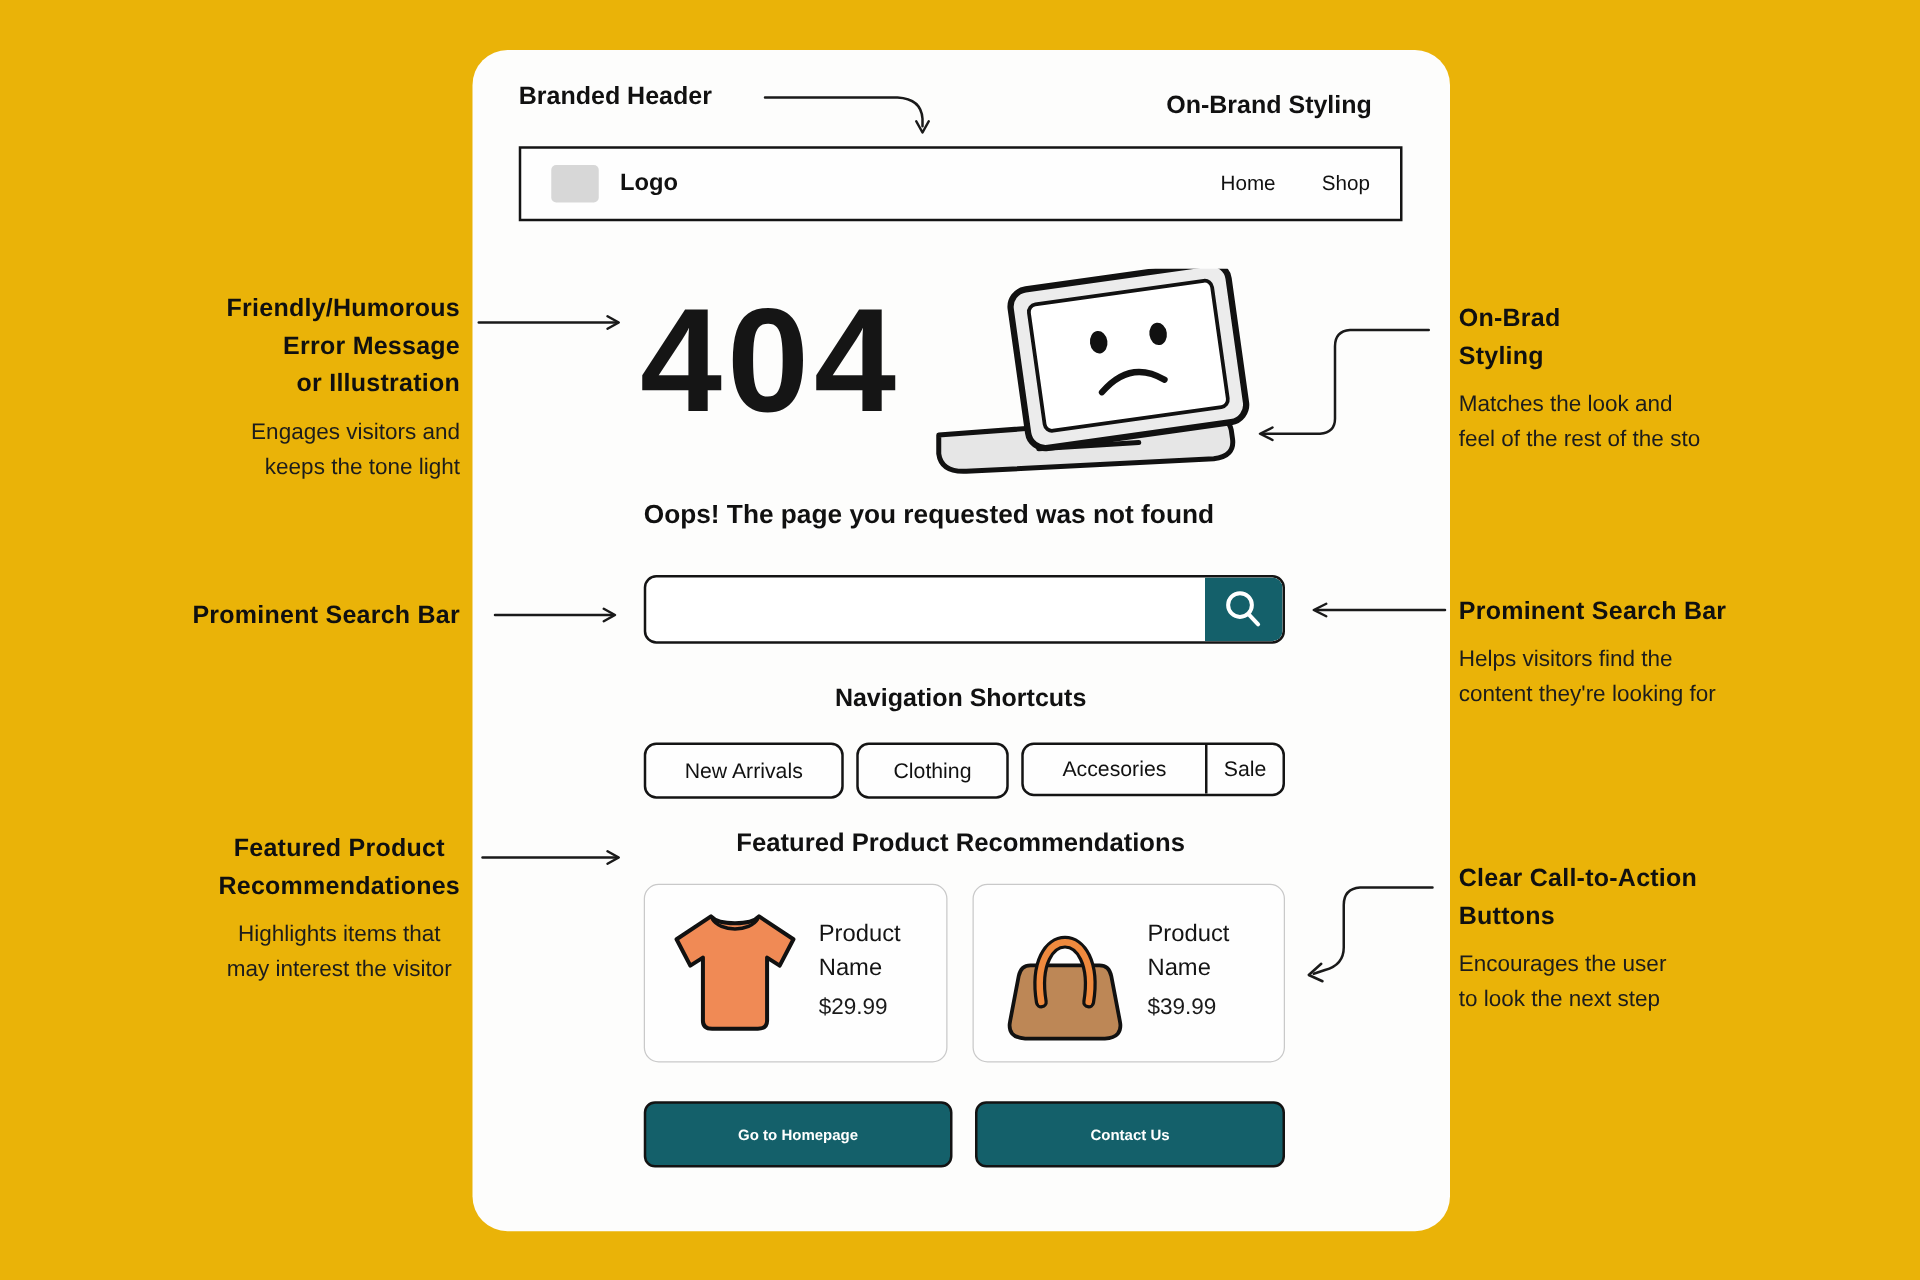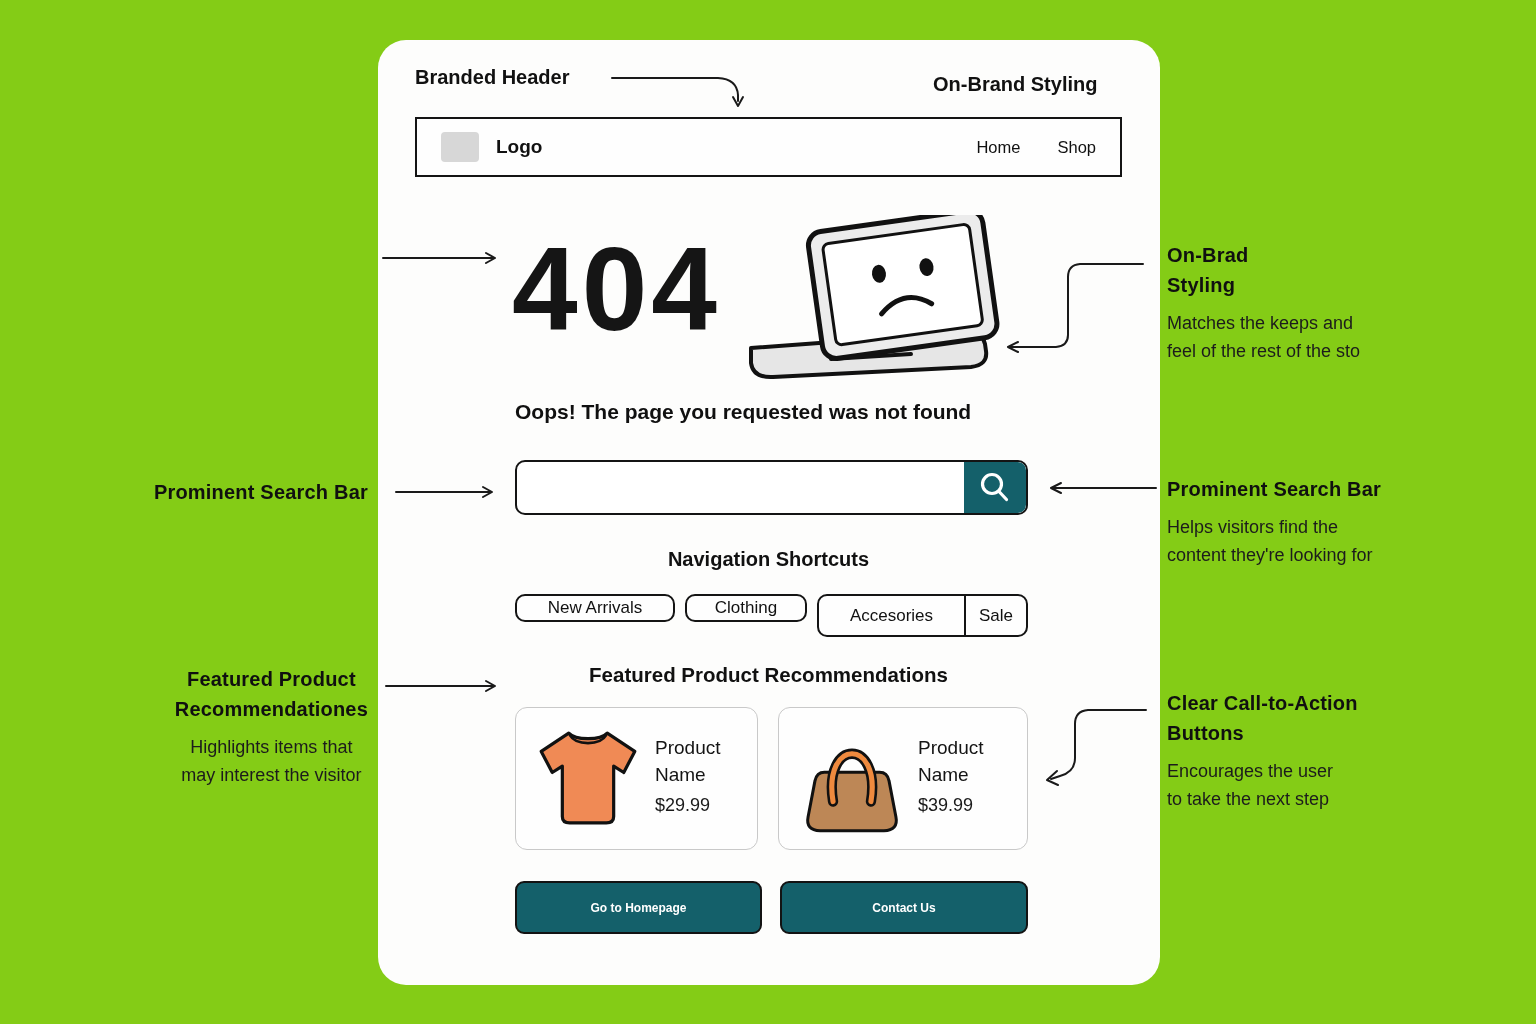--- a/index.html
+++ b/index.html
@@ -1,18 +1,18 @@
 <!DOCTYPE html>
 <html><head>
 <meta charset="utf-8">
 <style>
   * { margin:0; padding:0; box-sizing:border-box; }
   html,body { width:1536px; height:1024px; }
   body { font-family:"Liberation Sans", sans-serif; background:#f1f0ee; color:#111; }
-  #stage { position:relative; width:1536px; height:1024px; overflow:hidden; background:#84cc16;padding-left:24px; }
+  #stage { position:relative; width:1536px; height:1024px; overflow:hidden; background:#eab308;padding-left:24px; }
 
   
   .panel { position:absolute; left:378px; top:40px; width:782px; height:945px;
            background:#fdfdfc; border-radius:28px; }
 
   
   .callout { position:absolute; }
   .callout.right-side { text-align:left; }
   .callout.left-side { text-align:right; }
   .callout-title { font-size:20px; font-weight:bold; line-height:30px; color:#101010; letter-spacing:.2px; }
@@ -43,21 +43,21 @@
                   font-family:"Liberation Sans", sans-serif; font-size:18px; padding:0 18px; color:#333; background:transparent;margin-top:40px; }
   .search-input::placeholder { color:#3a3a3a; opacity:1; }
   .search-btn { position:absolute; right:0; top:0; width:62px; height:100%;
                 background:#14606a; border:none; border-radius:0 8px 8px 0; cursor:pointer;
                 display:flex; align-items:center; justify-content:center; }
 
   
   .shortcuts-title { position:absolute; left:415px; top:548px; width:707px; text-align:center;
                      font-size:20px; font-weight:bold; }
   .shortcut-row { position:absolute; left:515px; top:594px; display:flex; gap:10px; }
-  .chip { height:28px; border:2px solid #141414; border-radius:10px; background:#fefefe;
+  .chip { height:45px; border:2px solid #141414; border-radius:10px; background:#fefefe;
           display:flex; align-items:center; justify-content:center; font-size:17px; cursor:pointer; }
   .chip.w1 { width:160px; } .chip.w2 { width:122px; }
   .chip-combo { height:43px; width:211px; border:2px solid #141414; border-radius:10px; background:#fefefe;
                 display:flex; overflow:hidden;text-align:center; }
   .chip-seg { display:flex; align-items:center; justify-content:center; font-size:17px; cursor:pointer; }
   .chip-seg.a { width:147px; border-right:2px solid #141414; }
   .chip-seg.b { flex:1; }
 
   
   .featured-title { position:absolute; left:415px; top:663px; width:707px; text-align:center;
@@ -162,20 +162,31 @@
         <div>Product</div>
         <div>Name</div>
       </div>
       <div class="pprice">$39.99</div>
     </div>
   </div>
 
   <button class="cta b1">Go to Homepage</button>
   <button class="cta b2">Contact Us</button>
 
+  <div class="callout left-side" style="right:1168px; top:232px;">
+    <div class="callout-title">
+      <div>Friendly/Humorous</div>
+      <div>Error Message</div>
+      <div>or Illustration</div>
+    </div>
+    <div class="callout-body">
+      <div>Engages visitors and</div>
+      <div>keeps the tone light</div>
+    </div>
+  </div>
 
   <div class="callout left-side" style="right:1168px; top:477px;">
     <div class="callout-title">Prominent Search Bar</div>
   </div>
 
   <div class="callout left-side" style="right:1168px; top:664px;text-align:center;">
     <div class="callout-title">
       <div>Featured Product</div>
       <div>Recommendationes</div>
     </div>
@@ -184,41 +195,41 @@
       <div>may interest the visitor</div>
     </div>
   </div>
 
   <div class="callout right-side" style="left:1167px; top:240px;">
     <div class="callout-title">
       <div>On-Brad</div>
       <div>Styling</div>
     </div>
     <div class="callout-body">
-      <div>Matches the keeps and</div>
+      <div>Matches the look and</div>
       <div>feel of the rest of the sto</div>
     </div>
   </div>
 
   <div class="callout right-side" style="left:1167px; top:474px;">
     <div class="callout-title">Prominent Search Bar</div>
     <div class="callout-body">
       <div>Helps visitors find the</div>
       <div>content they're looking for</div>
     </div>
   </div>
 
   <div class="callout right-side" style="left:1167px; top:688px;">
     <div class="callout-title">
       <div>Clear Call-to-Action</div>
       <div>Buttons</div>
     </div>
     <div class="callout-body">
       <div>Encourages the user</div>
-      <div>to take the next step</div>
+      <div>to look the next step</div>
     </div>
   </div>
 
   <svg class="arrows" width="1536" height="1024" viewBox="0 0 1536 1024">
     <g fill="none" stroke="#1a1a1a" stroke-width="2" stroke-linecap="round" stroke-linejoin="round">
 
       <path d="M 612 78 L 718 78 Q 737 79 738 95 L 738 101"></path>
       <path d="M 733 97 L 738 106 L 743 97"></path>
 
       <path d="M 383 258 L 494 258"></path>

